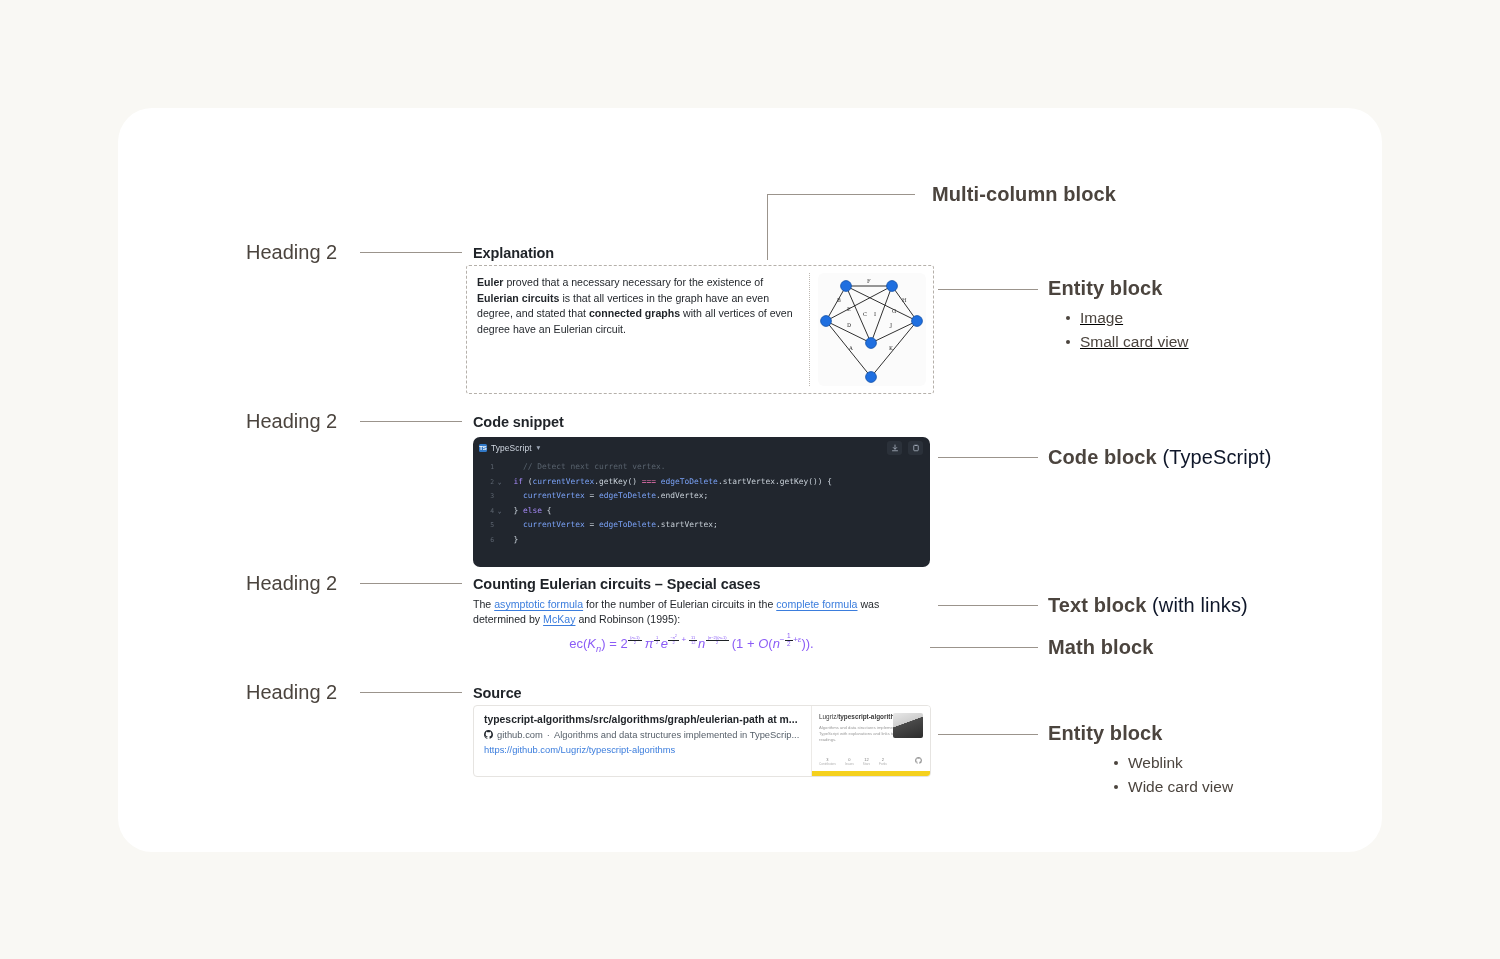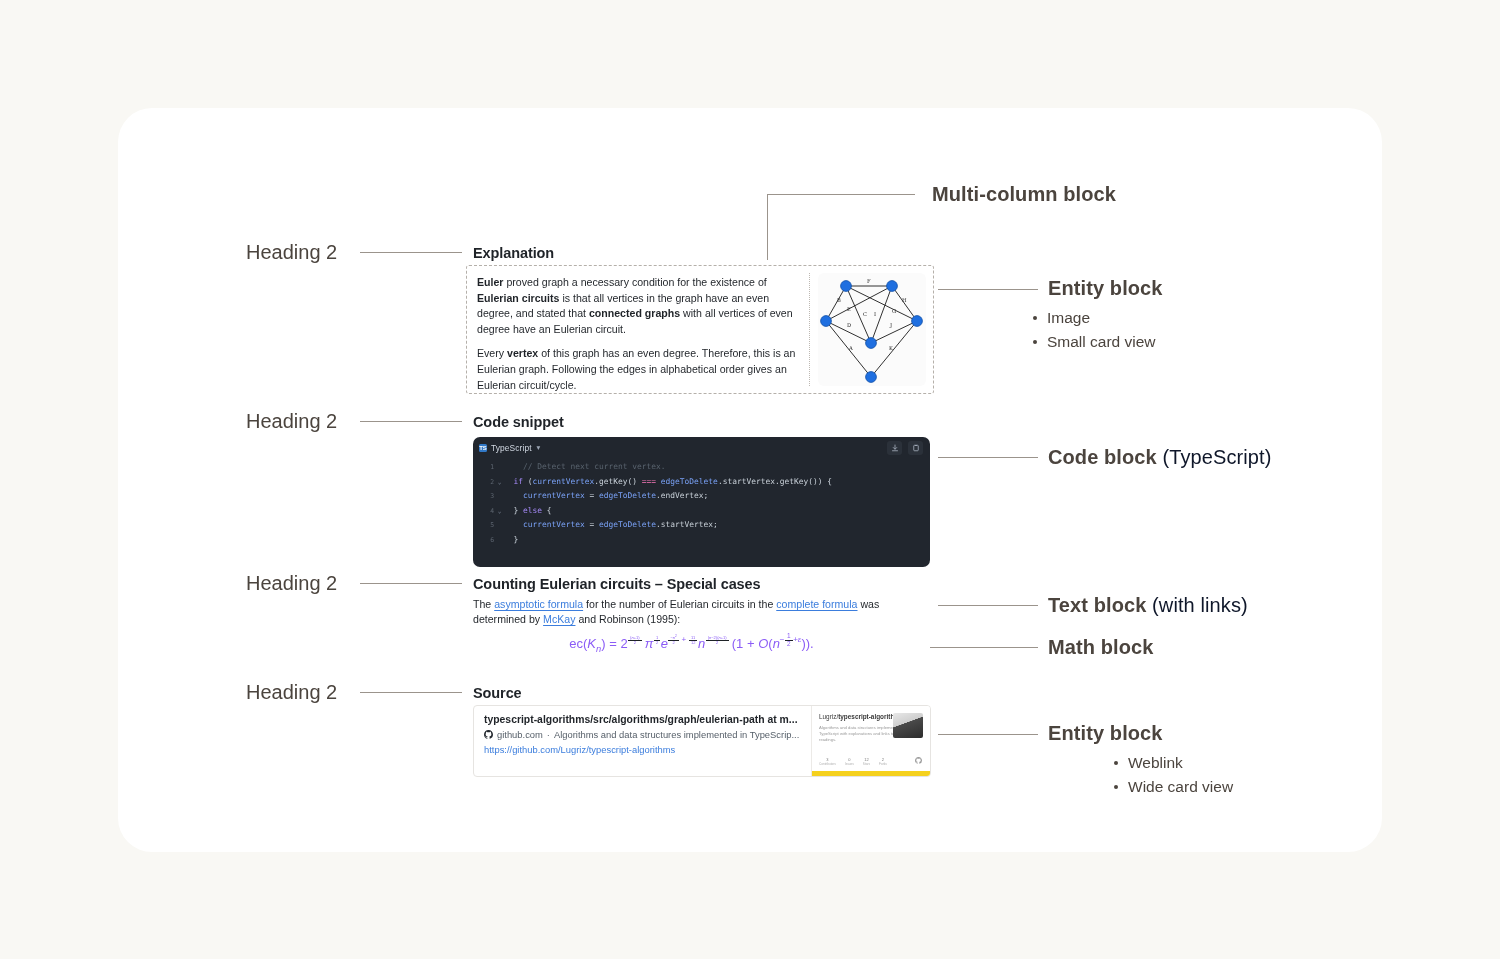--- a/index.html
+++ b/index.html
@@ -312,21 +312,21 @@
   <div class="vrule" style="left:767px; top:194px; height:66px;"></div>
   <div class="rule" style="left:767px; top:194px; width:148px;"></div>
   <div class="anno-h" style="left:932px; top:183px;">
     <b>Multi-column block</b>
   </div>
 
   <div class="rule" style="left:938px; top:289px; width:100px;"></div>
   <div class="anno-h" style="left:1048px; top:277px;">
     <b>Entity block</b>
   </div>
-  <ul class="bullet-list" style="left:1029px; top:306px;">
+  <ul class="bullet-list" style="left:1062px; top:306px;text-decoration:underline;">
     <li>Image</li>
     <li>Small card view</li>
   </ul>
 
   <div class="rule" style="left:938px; top:457px; width:100px;"></div>
   <div class="anno-h" style="left:1048px; top:446px;">
     <b>Code block</b><span class="muted"> </span><span class="muted">(TypeScript)</span>
   </div>
 
   <div class="rule" style="left:938px; top:605px; width:100px;"></div>
@@ -345,22 +345,21 @@
   </div>
   <ul class="bullet-list" style="left:1110px; top:751px;">
     <li>Weblink</li>
     <li>Wide card view</li>
   </ul>
 
   <div class="h2" style="left:473px; top:245px;">Explanation</div>
 
   <div class="multicol">
     <div class="col-text">
-      <p id="exp-p1"><b>Euler</b><span> proved graph a necessary condition for the existence of </span><b>Eulerian circuits</b><span> is that all vertices in the graph have an even degree, and stated that </span><b>connected graphs</b><span> with all vertices of even degree have an Eulerian circuit.</span></p>
-      <p id="exp-p2"><span>Every </span><b>vertex</b><span> of this graph has an even degree. Therefore, this is an Eulerian graph. Following the edges in alphabetical order gives an Eulerian circuit/cycle.</span></p>
+      <p id="exp-p1"><b>Euler</b><span> proved that a necessary necessary for the existence of </span><b>Eulerian circuits</b><span> is that all vertices in the graph have an even degree, and stated that </span><b>connected graphs</b><span> with all vertices of even degree have an Eulerian circuit.</span></p>
     </div>
     <div class="col-div"></div>
     <div class="col-img">
       <svg width="108" height="113" viewBox="0 0 108 113">
         <g stroke="#1a1a1a" stroke-width="0.9" fill="none">
           <line x1="28" y1="13" x2="74" y2="13"></line>
           <line x1="28" y1="13" x2="8" y2="48"></line>
           <line x1="74" y1="13" x2="99" y2="48"></line>
           <line x1="28" y1="13" x2="99" y2="48"></line>
           <line x1="74" y1="13" x2="8" y2="48"></line>

